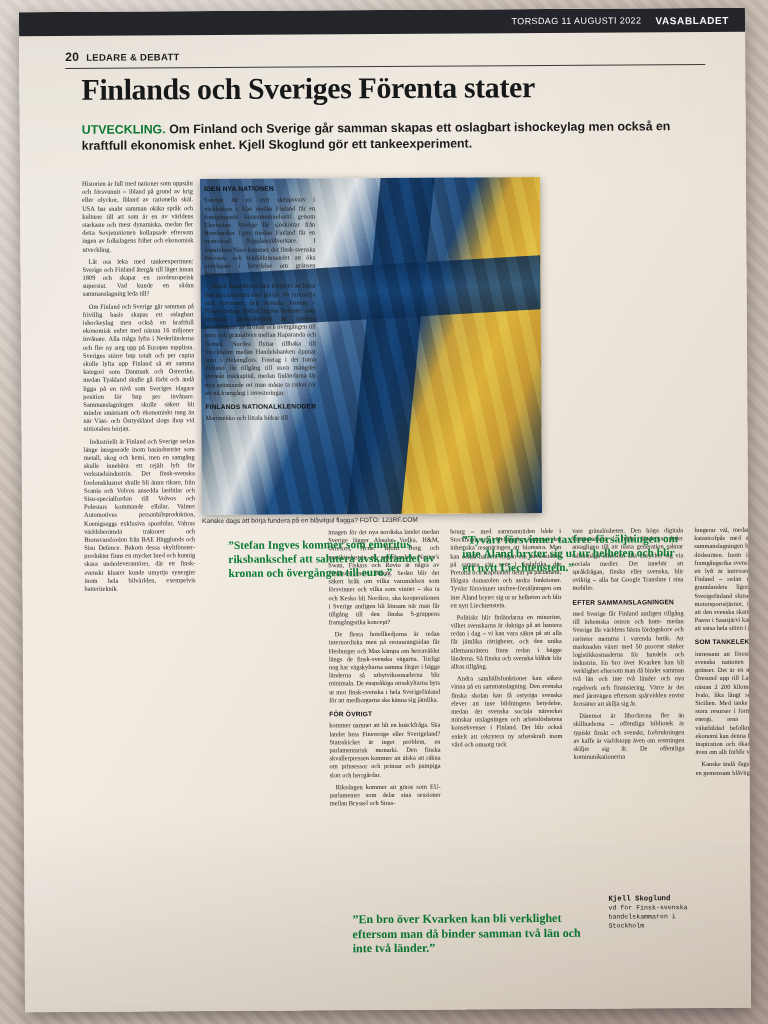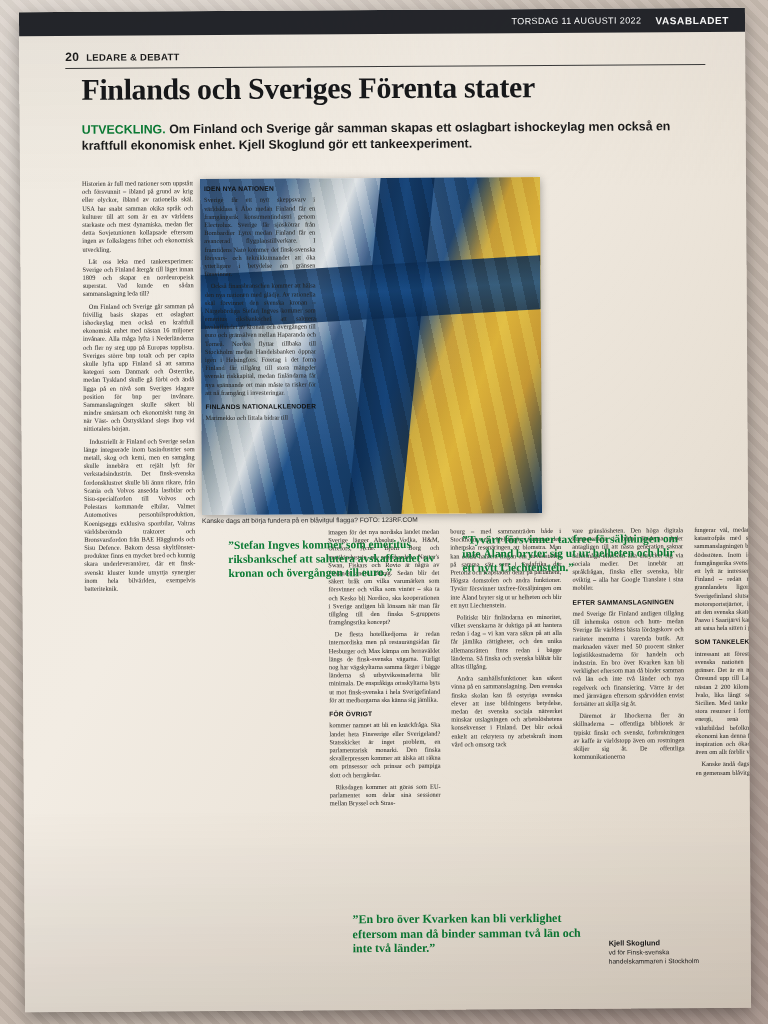--- a/index.html
+++ b/index.html
@@ -110,22 +110,22 @@
   
   .pullquote{
     position:absolute;
     font-family:"Liberation Serif",serif;font-weight:bold;
     color:#0b7a34;font-size:11.4px;line-height:1.22;
   }
   .pq1{left:206px;top:528px;width:216px;}
   .pq2{left:440px;top:524px;width:216px;}
   .pq3{left:328px;top:902px;width:250px;font-size:12px;}
   .byline{
-    position:absolute;left:584px;top:930px;width:96px;
-    font-family:Liberation Sans, sans-serif;font-size:6.6px;line-height:1.35;color:#1b1b1b;
+    position:absolute;left:584px;top:886px;width:96px;
+    font-family:Liberation Mono, monospace;font-size:6.6px;line-height:1.35;color:#1b1b1b;
   }
   .byline b{font-size:7.4px;}
 </style>
 </head>
 <body>
 
 <div class="backdrop"></div>
 
 <div class="page">
 

